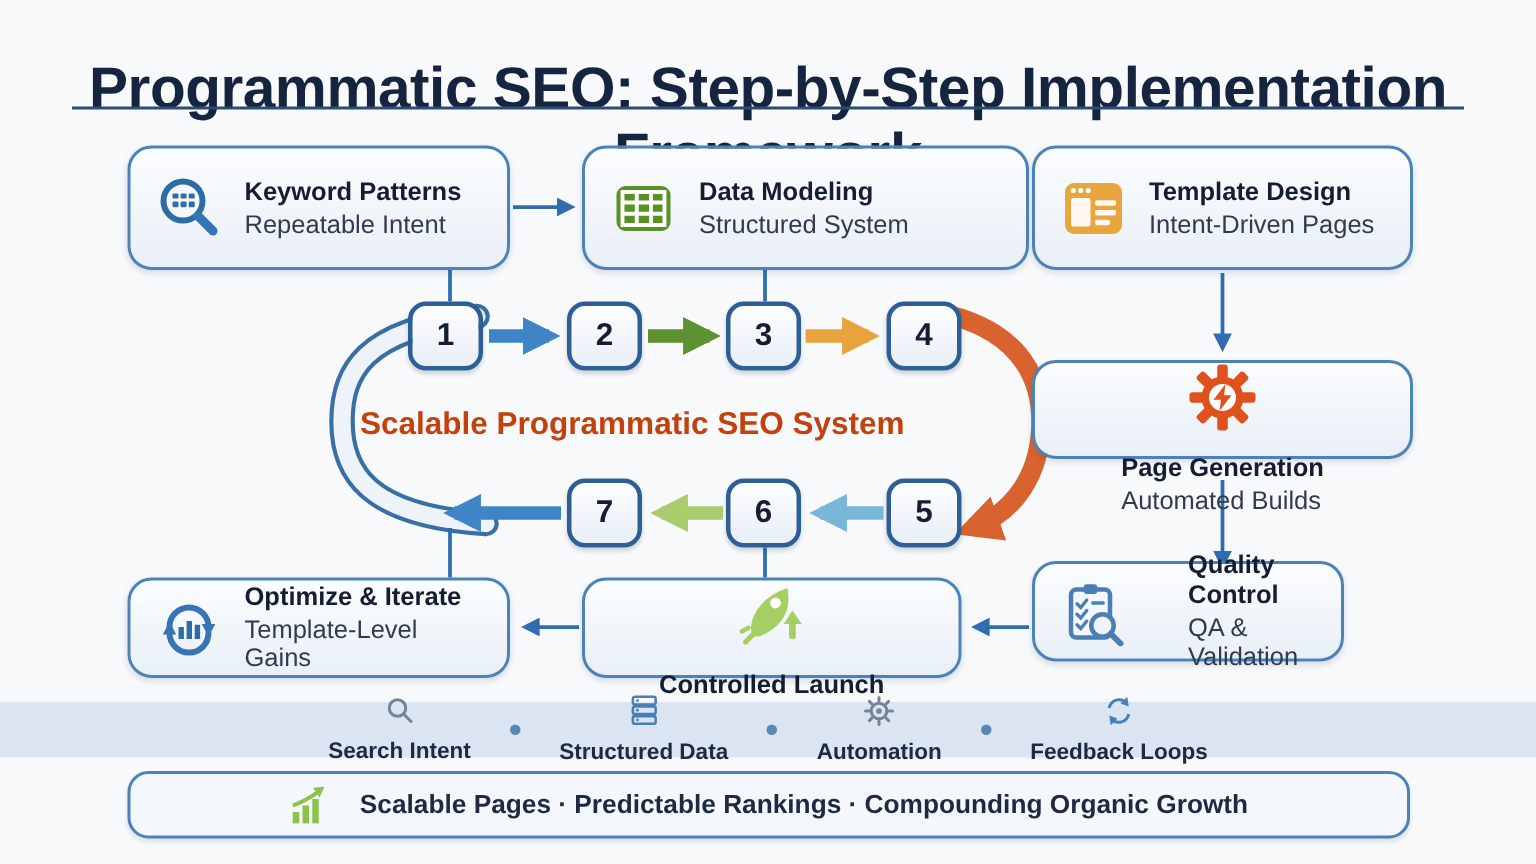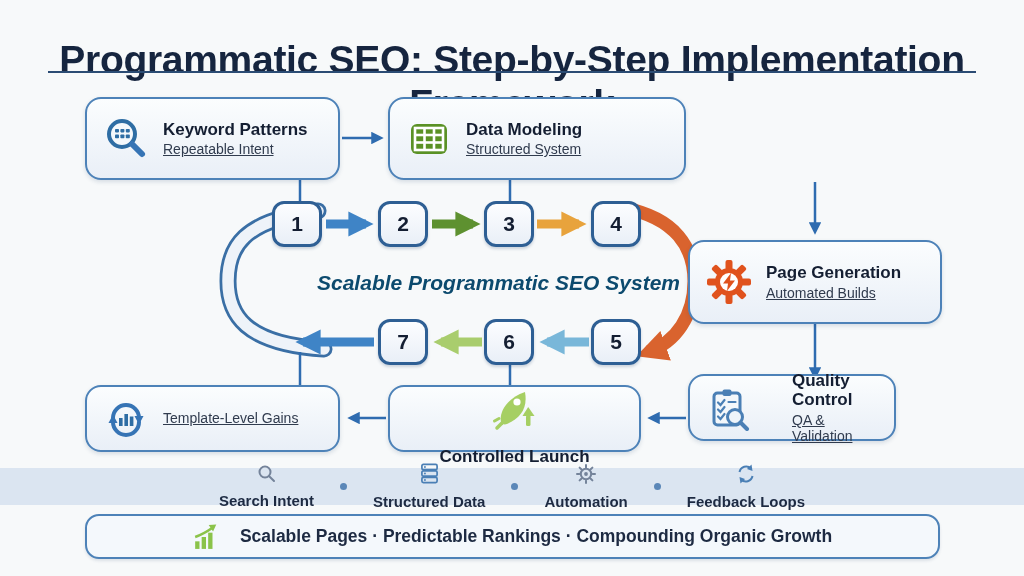--- a/index.html
+++ b/index.html
@@ -7,29 +7,29 @@
          font-family:"Liberation Sans",sans-serif;overflow:hidden;}
   .page-title{position:absolute;top:24px;left:0;right:0;margin:14px;text-align:center;
               font-size:39px;font-weight:800;letter-spacing:-0.3px;color:#16253f;}
   .title-rule{position:absolute;left:48px;right:48px;top:71px;height:2px;background:#2b4c74;}
   .arrow-layer{position:absolute;left:0;top:0;z-index:1;}
   .card{position:absolute;z-index:2;display:flex;align-items:center;gap:14px;padding:0 16px;
         background:linear-gradient(180deg,#fbfdfe,#e9eff7);border:2px solid #4d82b8;
         border-radius:16px;box-sizing:border-box;box-shadow:0 2px 4px rgba(30,60,100,.15);}
   .card .txt{display:flex;flex-direction:column;gap:2px;}
   .card .t{font-size:17px;font-weight:700;color:#141e32;line-height:1.15;}
-  .card .s{font-size:14px;color:#303b4e;line-height:1.15;text-decoration:underline;}
+  .card .s{font-size:17px;color:#303b4e;line-height:1.15;}
   .ic{flex:none;display:flex;align-items:center;justify-content:center;}
   .num{position:absolute;z-index:2;width:50px;height:46px;box-sizing:border-box;
        border:3px solid #2e5f94;border-radius:12px;
        background:linear-gradient(180deg,#fcfdff,#e9eff7);
        display:flex;align-items:center;justify-content:center;
        font-size:21px;font-weight:700;color:#141e32;box-shadow:0 2px 3px rgba(30,60,100,.2);}
-  .center-label{position:absolute;left:240px;top:271px;width:440px;z-index:2;text-align:right;
-                font-size:21px;font-weight:800;color:#0c4a6e;font-style:italic;}
+  .center-label{position:absolute;left:240px;top:271px;width:440px;z-index:2;text-align:left;
+                font-size:21px;font-weight:800;color:#c2410c;}
   .strip{position:absolute;left:0;right:0;top:468px;height:37px;background:#dbe5f1;z-index:2;
          display:flex;align-items:center;justify-content:center;gap:26px;}
   .f-item{display:flex;align-items:center;gap:9px;font-size:15px;font-weight:700;color:#1d2a42;flex-direction:column;}
   .f-dot{width:7px;height:7px;border-radius:50%;background:#5b87b8;}
   .banner{position:absolute;left:85px;top:514px;width:855px;height:45px;z-index:2;
           border:2px solid #4d82b8;border-radius:14px;background:#f4f8fc;box-sizing:border-box;
           display:flex;align-items:center;justify-content:center;gap:21px;
           box-shadow:0 2px 3px rgba(30,60,100,.12);}
   .banner .b-text{font-size:17.5px;font-weight:600;color:#1d2a42;}
 </style>
@@ -121,22 +121,40 @@
         <line x1="18.5" y1="12" x2="18.5" y2="34" stroke="#ffffff" stroke-width="2.6"></line>
         <line x1="28" y1="12" x2="28" y2="34" stroke="#ffffff" stroke-width="2.6"></line>
       </svg>
     </span>
     <span class="txt">
       <span class="t">Data Modeling</span>
       <span class="s">Structured System</span>
     </span>
   </div>
 
-
-  <div class="card" style="left:688px;top:240px;width:254px;height:84px;">
+  <div class="card" style="left:688px;top:97px;width:254px;height:83px;">
+    <span class="ic">
+      <svg width="46" height="46" viewBox="0 0 46 46">
+        <rect x="4" y="6" width="38" height="34" rx="6" fill="#e9a53e"></rect>
+        <circle cx="9.5" cy="11" r="1.7" fill="#ffffff"></circle>
+          <circle cx="14.5" cy="11" r="1.7" fill="#ffffff"></circle>
+          <circle cx="19.5" cy="11" r="1.7" fill="#ffffff"></circle>
+        <rect x="8" y="16" width="13" height="19" rx="1.5" fill="#ffffff" opacity="0.92"></rect>
+        <rect x="24" y="17.5" width="14" height="3.6" rx="1.2" fill="#ffffff" opacity="0.92"></rect>
+        <rect x="24" y="24" width="14" height="3.6" rx="1.2" fill="#ffffff" opacity="0.92"></rect>
+        <rect x="24" y="30.5" width="10" height="3.6" rx="1.2" fill="#ffffff" opacity="0.92"></rect>
+      </svg>
+    </span>
+    <span class="txt">
+      <span class="t">Template Design</span>
+      <span class="s">Intent-Driven Pages</span>
+    </span>
+  </div>
+
+  <div class="card" style="left:688px;top:240px;width:254px;height:66px;flex-direction:column;">
     <span class="ic">
       <svg width="46" height="46" viewBox="0 0 46 46">
         <g fill="#e0521d">
           <rect x="19.5" y="1" width="7" height="10" rx="2"></rect>
           <rect x="19.5" y="1" width="7" height="10" rx="2" transform="rotate(45 23 23)"></rect>
           <rect x="19.5" y="1" width="7" height="10" rx="2" transform="rotate(90 23 23)"></rect>
           <rect x="19.5" y="1" width="7" height="10" rx="2" transform="rotate(135 23 23)"></rect>
           <rect x="19.5" y="1" width="7" height="10" rx="2" transform="rotate(180 23 23)"></rect>
           <rect x="19.5" y="1" width="7" height="10" rx="2" transform="rotate(225 23 23)"></rect>
           <rect x="19.5" y="1" width="7" height="10" rx="2" transform="rotate(270 23 23)"></rect>
@@ -195,20 +213,21 @@
         <path d="M10 22 A13 13 0 0 1 36 22" fill="none" stroke="#3674b5" stroke-width="4" stroke-linecap="round"></path>
         <polygon points="31.5,20 40.5,20 36,28.5" fill="#3674b5"></polygon>
         <path d="M36 26 A13 13 0 0 1 10 26" fill="none" stroke="#3674b5" stroke-width="4" stroke-linecap="round"></path>
         <polygon points="5.5,27 14.5,27 10,18.5" fill="#3674b5"></polygon>
         <rect x="16" y="22" width="3.6" height="8" fill="#2e6da4"></rect>
         <rect x="21.4" y="18" width="3.6" height="12" fill="#2e6da4"></rect>
         <rect x="26.8" y="20.5" width="3.6" height="9.5" fill="#2e6da4"></rect>
       </svg>
     </span>
     <span class="txt">
+      <span class="t">Optimize &amp; Iterate</span>
       <span class="s">Template-Level Gains</span>
     </span>
   </div>
 
   <div class="num" style="left:272px;top:201px;">1</div>
   <div class="num" style="left:378px;top:201px;">2</div>
   <div class="num" style="left:484px;top:201px;">3</div>
   <div class="num" style="left:591px;top:201px;">4</div>
   <div class="num" style="left:591px;top:319px;">5</div>
   <div class="num" style="left:484px;top:319px;">6</div>

